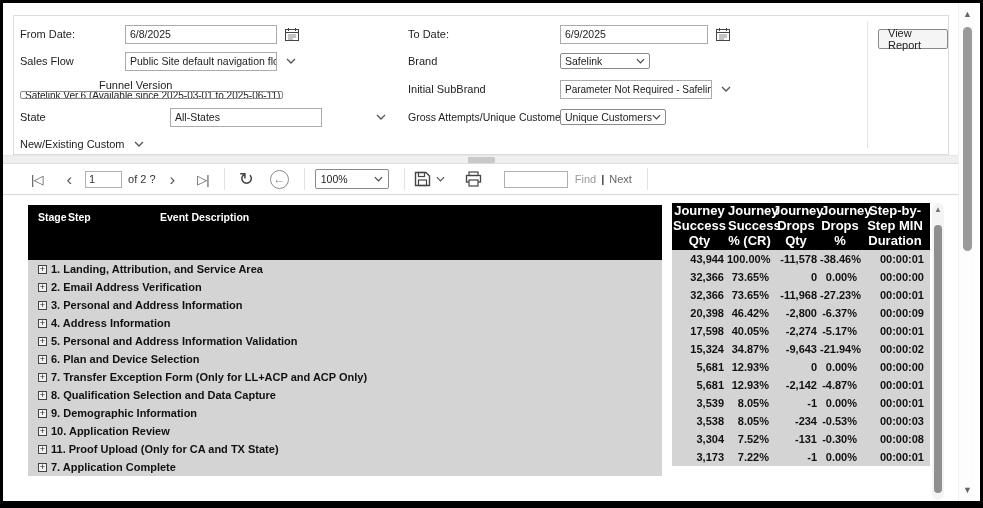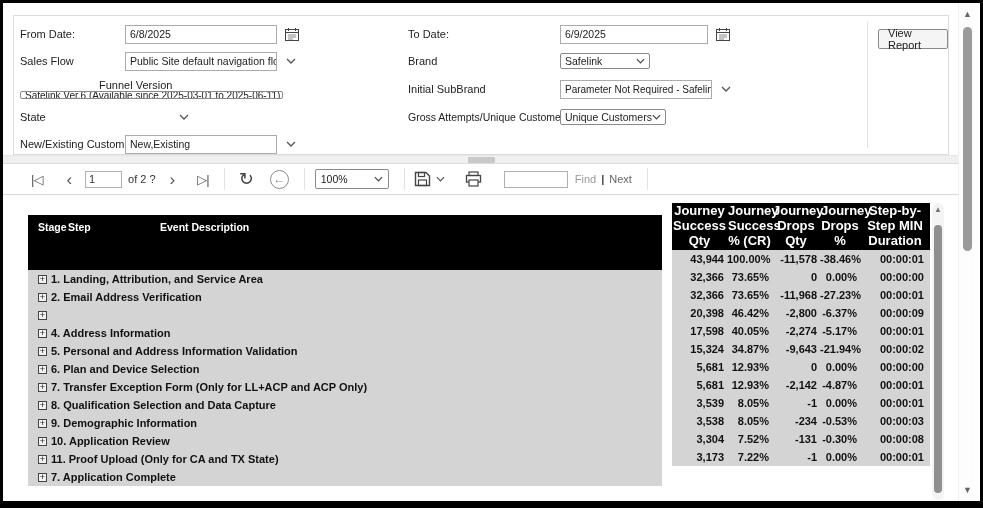--- a/index.html
+++ b/index.html
@@ -52,21 +52,21 @@
   .circle-ic { width:19px; height:19px; border:1.5px solid #8c8c8c; border-radius:50%;
                display:flex; align-items:center; justify-content:center;
                font-size:12px; color:#8c8c8c; cursor:pointer; }
   .refresh-ic { font-size:18px; color:#444; cursor:pointer; }
   .find-label { color:#9a9a9a; cursor:pointer; }
   .next-label { color:#666; cursor:pointer; }
   .pipe { color:#444; font-weight:bold; }
 
   
   .report { position:absolute; left:0; top:192px; width:955px; height:306px; background:#fff; }
-  .tbl-left  { position:absolute; left:25px; top:20px; width:634px; }
+  .tbl-left  { position:absolute; left:25px; top:10px; width:634px; }
   .tbl-right { position:absolute; left:669px; top:8px; width:258px; }
   .thead { background:#000; color:#fff; height:55px; font-weight:bold; }
   .thead-left { display:flex; padding-left:10px; padding-top:6px; font-size:10.5px; }
   .th-stage { width:30px; } .th-step { width:92px; }
   .thead-right { display:grid; grid-template-columns:55px 45px 48px 40px 70px;
                  align-items:center; text-align:center; font-size:13px; line-height:1.15;
                  height:47px; }
   .thead-right span { padding:0 1px; }
   .trow-left { height:18px; background:#d4d4d4; display:flex; align-items:center;
                padding-left:10px; font-size:11px; font-weight:bold; color:#111; white-space:nowrap; }
@@ -133,30 +133,30 @@
       <div class="pselect" style="width:263px; font-size:10px;">
         <span>Safelink Ver.6 (Available since 2025-03-01 to 2025-06-11)</span>
         <svg width="9" height="6" viewBox="0 0 10 6" style="flex-shrink:0; margin-left:2px;">
             <polyline points="1,1 5,5 9,1" fill="none" stroke="#444" stroke-width="1.3"></polyline>
           </svg>
       </div>
     </div>
 
     <div class="prow prow-left" style="top:91px;gap:45px;">
       <span class="plabel plabel-l">State</span>
+      <div class="pbox" style="width:152px;">All-States</div>
       <span class="chev-out">
         <svg width="10" height="6" viewBox="0 0 10 6">
             <polyline points="1,1 5,5 9,1" fill="none" stroke="#555" stroke-width="1.3"></polyline>
           </svg>
       </span>
     </div>
 
     <div class="prow prow-left" style="top:118px;">
       <span class="plabel plabel-l">New/Existing Customer</span>
-      <div class="pbox" style="width:152px;">New,Existing</div>
       <span class="chev-out">
         <svg width="10" height="6" viewBox="0 0 10 6">
             <polyline points="1,1 5,5 9,1" fill="none" stroke="#555" stroke-width="1.3"></polyline>
           </svg>
       </span>
     </div>
 
     <div class="prow prow-right" style="top:8px;">
       <span class="plabel plabel-r">To Date:</span>
       <div class="pbox" style="width:148px;">6/9/2025</div>
@@ -267,20 +267,21 @@
     <span>1. Landing, Attribution, and Service Area</span>
   </div>
 
   <div class="trow-left">
     <span class="plus">+</span>
     <span>2. Email Address Verification</span>
   </div>
 
   <div class="trow-left">
     <span class="plus">+</span>
+    <span>3. Personal and Address Information</span>
   </div>
 
   <div class="trow-left">
     <span class="plus">+</span>
     <span>4. Address Information</span>
   </div>
 
   <div class="trow-left">
     <span class="plus">+</span>
     <span>5. Personal and Address Information Validation</span>

